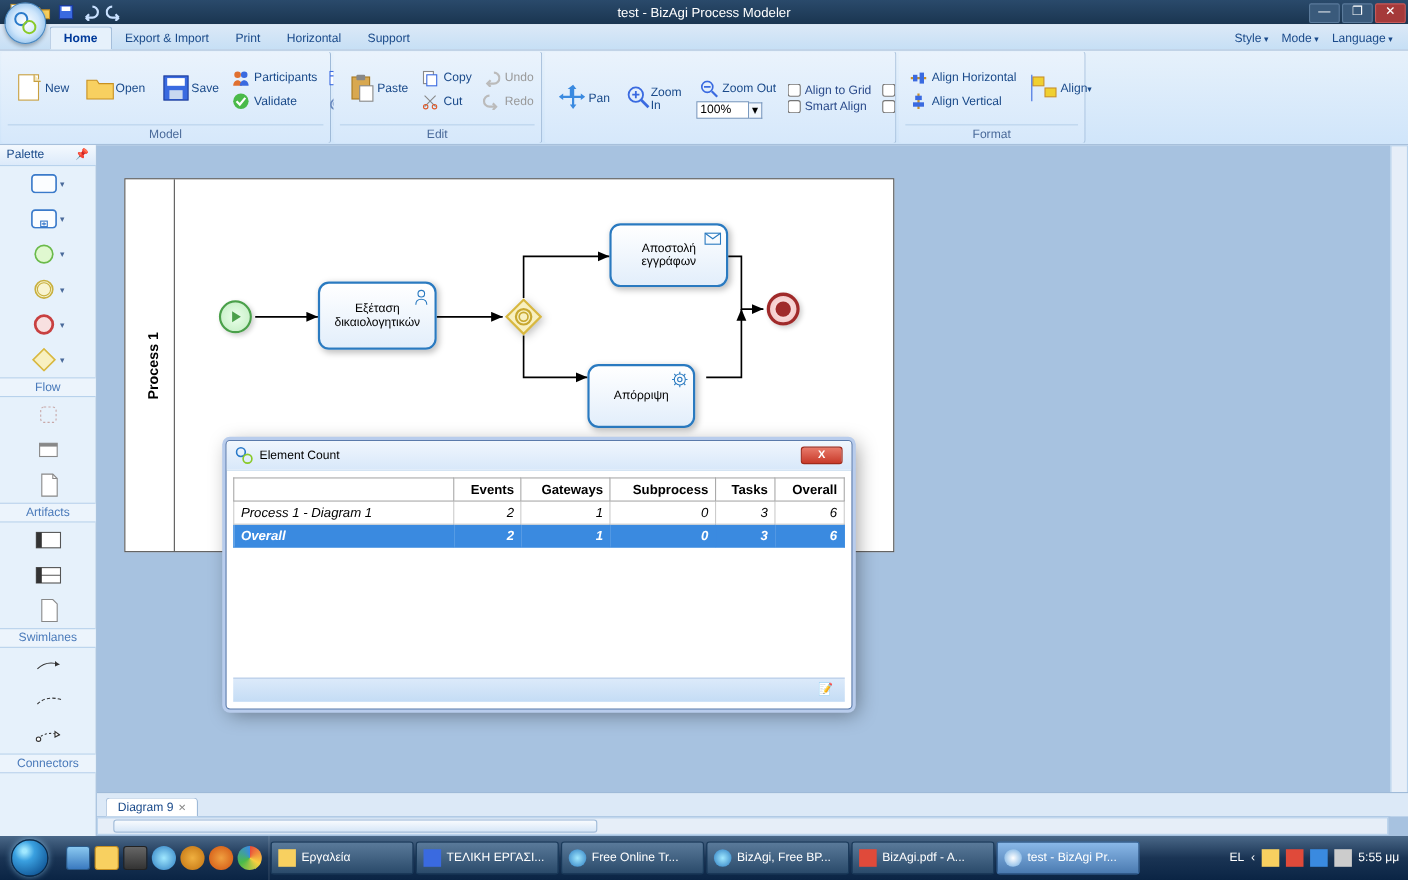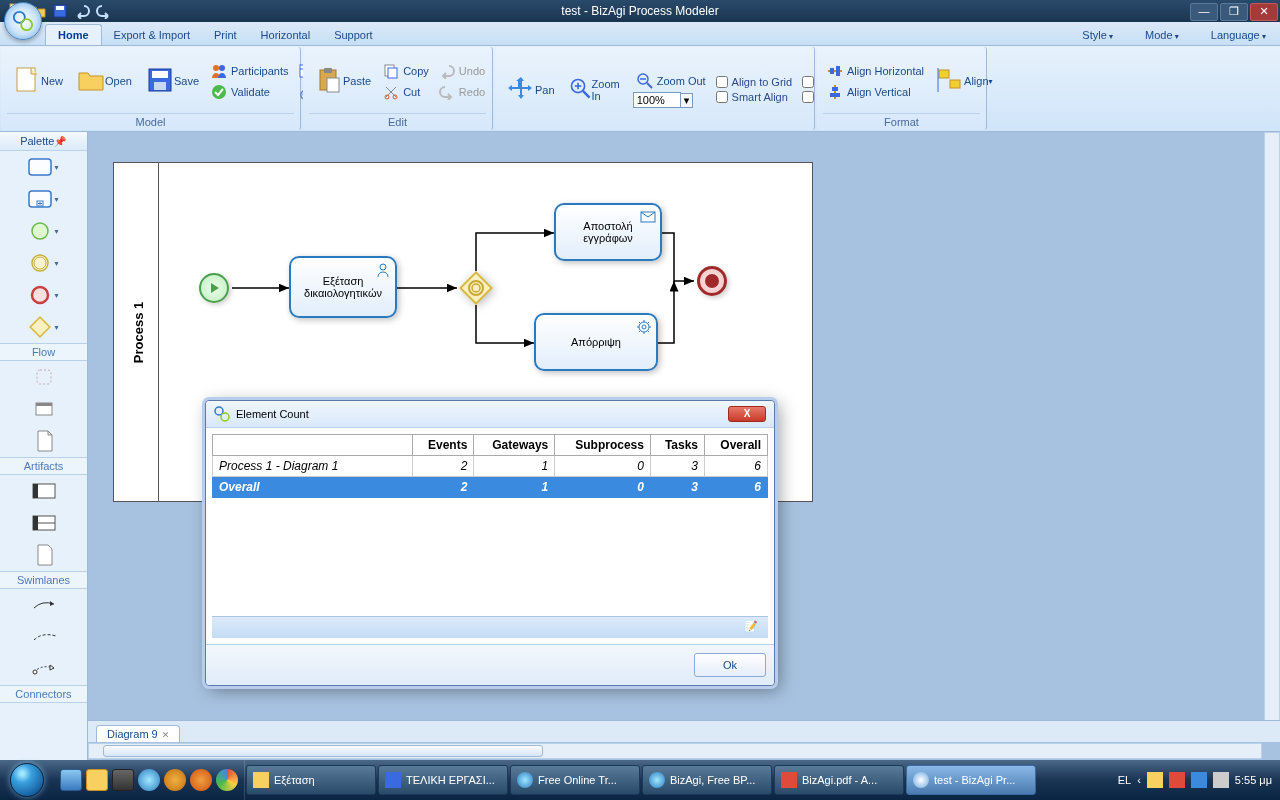--- a/index.html
+++ b/index.html
@@ -13,21 +13,21 @@
 .titlebar .winbtns { margin-left: auto; display: flex; }
 .titlebar .winbtns div { width: 28px; height: 18px; margin: 2px 2px 0 0; background: #3a5a7b; border: 1px solid #5a7a9b; color: #fff; text-align: center; line-height: 14px; border-radius: 2px; cursor: pointer; }
 .titlebar .winbtns div:last-child { background: #a53a3a; border-color: #c55a5a; }
 
 
 .tabrow { height: 24px; background: linear-gradient(#dce9f7,#c6dff5); border-bottom: 1px solid #9fbad8; display: flex; align-items: flex-end; padding-left: 45px; position: relative; }
 .appbtn { position: absolute; left: 4px; top: -20px; width: 38px; height: 38px; border-radius: 50%; background: radial-gradient(#fff,#cde5fb,#6aa8e0); border: 1px solid #4a88c0; box-shadow: 0 2px 4px rgba(0,0,0,.3); z-index: 5; display:flex; align-items:center; justify-content:center; }
 .appbtn svg { width:22px; height:22px; }
 .tab { padding: 4px 12px; color: #1a4a8a; cursor: pointer; }
 .tab.active { background: #e6f1fb; border: 1px solid #9fbad8; border-bottom: none; border-radius: 3px 3px 0 0; font-weight: bold; color: #003a9a; }
-.tabrow .right-links { margin-left: auto; display: flex; padding-right: 8px; gap: 20px; }
+.tabrow .right-links { margin-left: auto; display: flex; padding-right: 8px; gap: 0; }
 .tabrow .right-links .link { color: #1a4a8a; padding: 4px 6px; cursor: pointer; }
 .tabrow .right-links .link::after { content: " ▾"; font-size: 8px; }
 
 
 .ribbon { height: 86px; background: linear-gradient(#e6f1fb,#d0e5fa); border-bottom: 1px solid #9fbad8; display: flex; }
 .group { border-right: 1px solid #9fbad8; display: flex; flex-direction: column; padding: 2px 6px 0; position: relative; background: linear-gradient(#eaf3fc,#d6e8fb); margin: 1px; border-radius: 3px; }
 .group .body { flex: 1; display: flex; align-items: center; gap: 2px; }
 .group .label { text-align: center; color: #4a6a9a; font-size: 11px; padding: 2px 0; border-top: 1px solid #b8d2ec; }
 .bigbtn { display: flex; flex-direction: row; align-items: center; padding: 2px 6px; cursor: pointer; border-radius: 3px; }
 .bigbtn .ico { width: 28px; height: 28px; margin-bottom: 2px; display:flex; align-items:center; justify-content:center; }
@@ -37,21 +37,21 @@
 .vcol { display: flex; flex-direction: column; gap: 1px; }
 .chk { display: flex; align-items: flex-end; gap: 4px; padding: 1px 4px; color: #2a4a8a; white-space: nowrap; }
 .chk input { width: 12px; height: 12px; }
 .zoombox { display: flex; align-items: center; }
 .zoombox input { width: 48px; border: 1px solid #7a9ac0; padding: 1px 3px; }
 .zoombox .dd { border:1px solid #7a9ac0; border-left:none; padding:0 3px; background:#f2f7fc; }
 
 
 .main { position: absolute; top: 132px; bottom: 40px; left: 0; right: 0; display: flex; }
 .palette { width: 88px; background: #e6f1fb; border-right: 1px solid #9fbad8; display: flex; flex-direction: column; }
-.palette .hdr { background: linear-gradient(#f4f9fe,#dceafa); border-bottom: 1px solid #b8d2ec; padding: 3px 6px; color: #1a4a8a; display: flex; justify-content: center; align-items: center; }
+.palette .hdr { background: linear-gradient(#f4f9fe,#dceafa); border-bottom: 1px solid #b8d2ec; padding: 3px 6px; color: #1a4a8a; display: flex; justify-content: space-between; align-items: center; }
 .palette .sect { text-align: center; color: #4a7aba; padding: 2px; border-top: 1px solid #b8d2ec; border-bottom: 1px solid #b8d2ec; background: #ecf4fc; }
 .palette .item { display: flex; justify-content: center; align-items: center; padding: 6px; cursor: pointer; gap: 2px; }
 .palette .item .shape { width: 24px; height: 20px; display:flex; align-items:center; justify-content:center; }
 .dd-arrow { font-size: 8px; color: #4a6a9a; }
 
 .canvas-wrap { flex: 1; background: #a7c2e0; position: relative; overflow: hidden; }
 .canvas { position: absolute; left: 25px; top: 30px; width: 700px; height: 340px; background: #fff; border: 1px solid #555; }
 .lane-label { position: absolute; left: 5px; top: 0; bottom: 0; width: 40px; border-right: 1px solid #555; display: flex; align-items: center; justify-content: center; }
 .lane-label span { transform: rotate(-90deg); font-weight: bold; font-size: 13px; white-space: nowrap; }
 
@@ -567,21 +567,21 @@
             <circle cx="17" cy="17" r="4" fill="none" stroke="#c8a830" stroke-width="1.5"></circle>
           </svg>
       </div>
       <div class="task" style="left:440px;top:40px;width:108px;height:58px">
         <span>Αποστολή εγγράφων</span>
         <svg class="marker" viewBox="0 0 16 16">
             <rect x="1" y="3" width="14" height="10" fill="none" stroke="#2a7ac0"></rect>
             <path d="M1 3l7 5 7-5" fill="none" stroke="#2a7ac0"></path>
           </svg>
       </div>
-      <div class="task" style="left:420px;top:150px;width:124px;height:58px">
+      <div class="task" style="left:420px;top:168px;width:98px;height:58px">
         <span>Απόρριψη</span>
         <svg class="marker" viewBox="0 0 16 16">
             <circle cx="8" cy="8" r="5" fill="none" stroke="#2a7ac0"></circle>
             <circle cx="8" cy="8" r="2" fill="none" stroke="#2a7ac0"></circle>
             <path d="M8 1v2M8 13v2M1 8h2M13 8h2M3 3l1.4 1.4M11.6 11.6L13 13M13 3l-1.4 1.4M4.4 11.6L3 13" stroke="#2a7ac0"></path>
           </svg>
       </div>
       <div class="end-evt" style="left:583px;top:103px"></div>
     </div>
 
@@ -633,41 +633,38 @@
         <td>3</td>
             <td>6</td>
       </tr>
     </tbody>
       </table>
     <div class="grid-fill"></div>
     <div class="status">
         <span style="width:16px;height:16px;display:inline-block">📝</span>
       </div>
   </div>
-  <div class="footer">
-    <button>Ok</button>
-  </div>
 </div>
 
 <div class="taskbar">
   <div class="startbtn">
       <div class="orb"></div>
     </div>
   <div class="ql">
     <div class="i" style="background:linear-gradient(#8ac8f0,#3a7ac0);border:1px solid #2a5a8a"></div>
     <div class="i" style="background:#f8d060;border:1px solid #c89020"></div>
     <div class="i" style="background:linear-gradient(#666,#333);border:1px solid #222"></div>
     <div class="i" style="background:radial-gradient(#a0e8ff,#2a7ac0);border-radius:50%"></div>
     <div class="i" style="background:radial-gradient(#f0b040,#c07010);border-radius:50%"></div>
     <div class="i" style="background:radial-gradient(#f0a040,#d05010);border-radius:50%"></div>
     <div class="i" style="background:conic-gradient(#e84a3a,#f8d040,#4aba4a,#3a8ae0);border-radius:50%"></div>
   </div>
   <div class="taskbtn">
       <div class="ico" style="background:#f8d060"></div>
-      <span>Εξέταση</span>
+      <span>Εργαλεία</span>
     </div>
   <div class="taskbtn">
       <div class="ico" style="background:#3a6ae0"></div>
       <span>ΤΕΛΙΚΗ ΕΡΓΑΣΙ...</span>
     </div>
   <div class="taskbtn">
       <div class="ico" style="background:radial-gradient(#a0e8ff,#2a7ac0);border-radius:50%"></div>
       <span>Free Online Tr...</span>
     </div>
   <div class="taskbtn">

